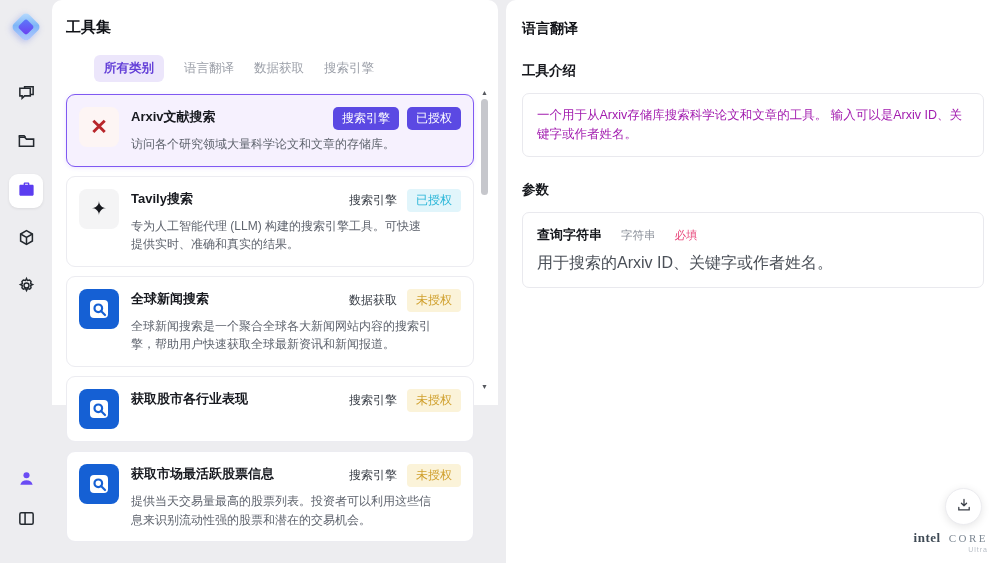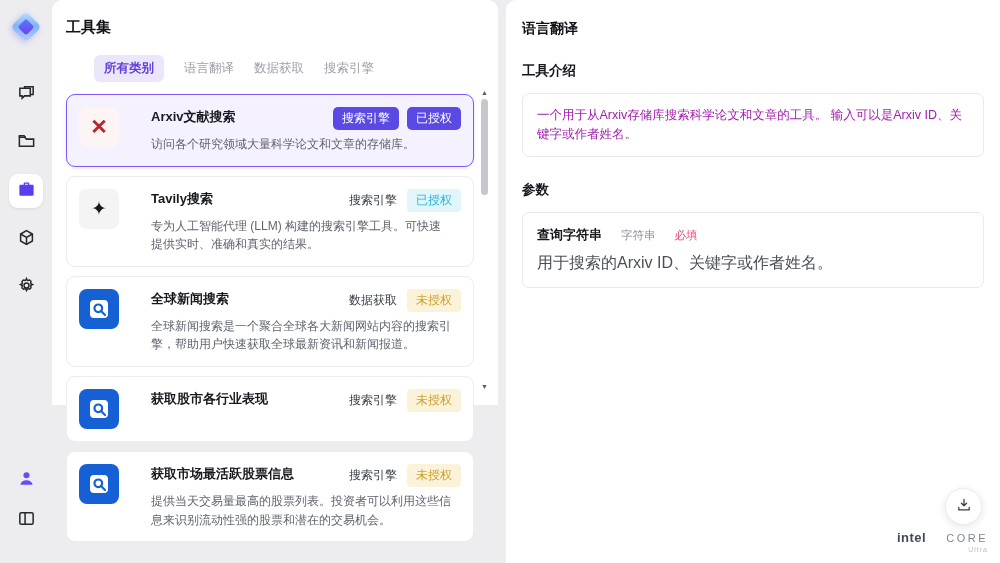--- a/index.html
+++ b/index.html
@@ -64,21 +64,21 @@
   }
   .tool-icon {
     width: 40px; height: 40px; flex: 0 0 40px; border-radius: 8px;
     display: flex; align-items: center; justify-content: center;
   }
   .tool-icon.arxiv { background: #fdf5f4; }
   .tool-icon.arxiv .glyph { font-size: 21px; font-weight: bold; color: #b8262b; font-family: "Liberation Serif", "DejaVu Serif", serif; }
   .tool-icon.star { background: #f4f4f5; }
   .tool-icon.star .glyph { font-size: 19px; color: #16181d; }
   .tool-icon.bluesearch { background: #1560d4; }
-  .tool-body { flex: 1; min-width: 0; margin-left: 20px; }
+  .tool-body { flex: 1; min-width: 0; }
   .tool-head { display: flex; align-items: flex-start; gap: 8px; }
   .tool-name { font-size: 13px; font-weight: bold; color: #17191f; padding-top: 1px; }
   .head-spacer { flex: 1; }
   .tool-desc { font-size: 12px; color: #5f646e; line-height: 1.55; margin-top: 5px; max-width: 300px; }
   .badge { font-size: 12px; white-space: nowrap; border-radius: 5px; padding: 3px 9px; }
   .badge.solid-purple { background: #5b49e3; color: #ffffff; }
   .badge.cat-plain { color: #3b4049; padding: 3px 2px; }
   .badge.auth-cyan { background: #e1f5fb; color: #29b6d8; border-radius: 4px; }
   .badge.auth-yellow { background: #fbf3d9; color: #d0a02e; border-radius: 4px; }
 
@@ -107,21 +107,21 @@
   .param-desc { font-size: 16px; color: #4b5058; margin-top: 9px; }
 
   
   .download-fab {
     position: absolute; left: 945px; top: 488px; width: 37px; height: 37px;
     background: #ffffff; border: 1px solid #ececf0; border-radius: 50%;
     display: flex; align-items: center; justify-content: center;
     box-shadow: 0 2px 8px rgba(0,0,0,.10); cursor: pointer; color: #3a3f47;
   }
   .brand { position: absolute; right: 12px; bottom: 9px; text-align: right; line-height: 1.1; }
-  .brand-line { display: flex; align-items: baseline; gap: 20px; justify-content: flex-end; }
+  .brand-line { display: flex; align-items: baseline; gap: 8px; justify-content: flex-end; font-family: Liberation Serif, serif; }
   .brand-intel { font-size: 13px; font-weight: bold; color: #3f4a55; letter-spacing: .5px; }
   .brand-core { font-size: 11px; color: #7d8893; letter-spacing: 2.5px; font-weight: normal; }
   .brand-variant { font-size: 7px; color: #b9bfc7; letter-spacing: 1px; margin-top: 1px; }
 </style>
 </head>
 <body>
 
 <nav class="rail">
   <div class="logo">
     <div class="gem-outer"></div>

